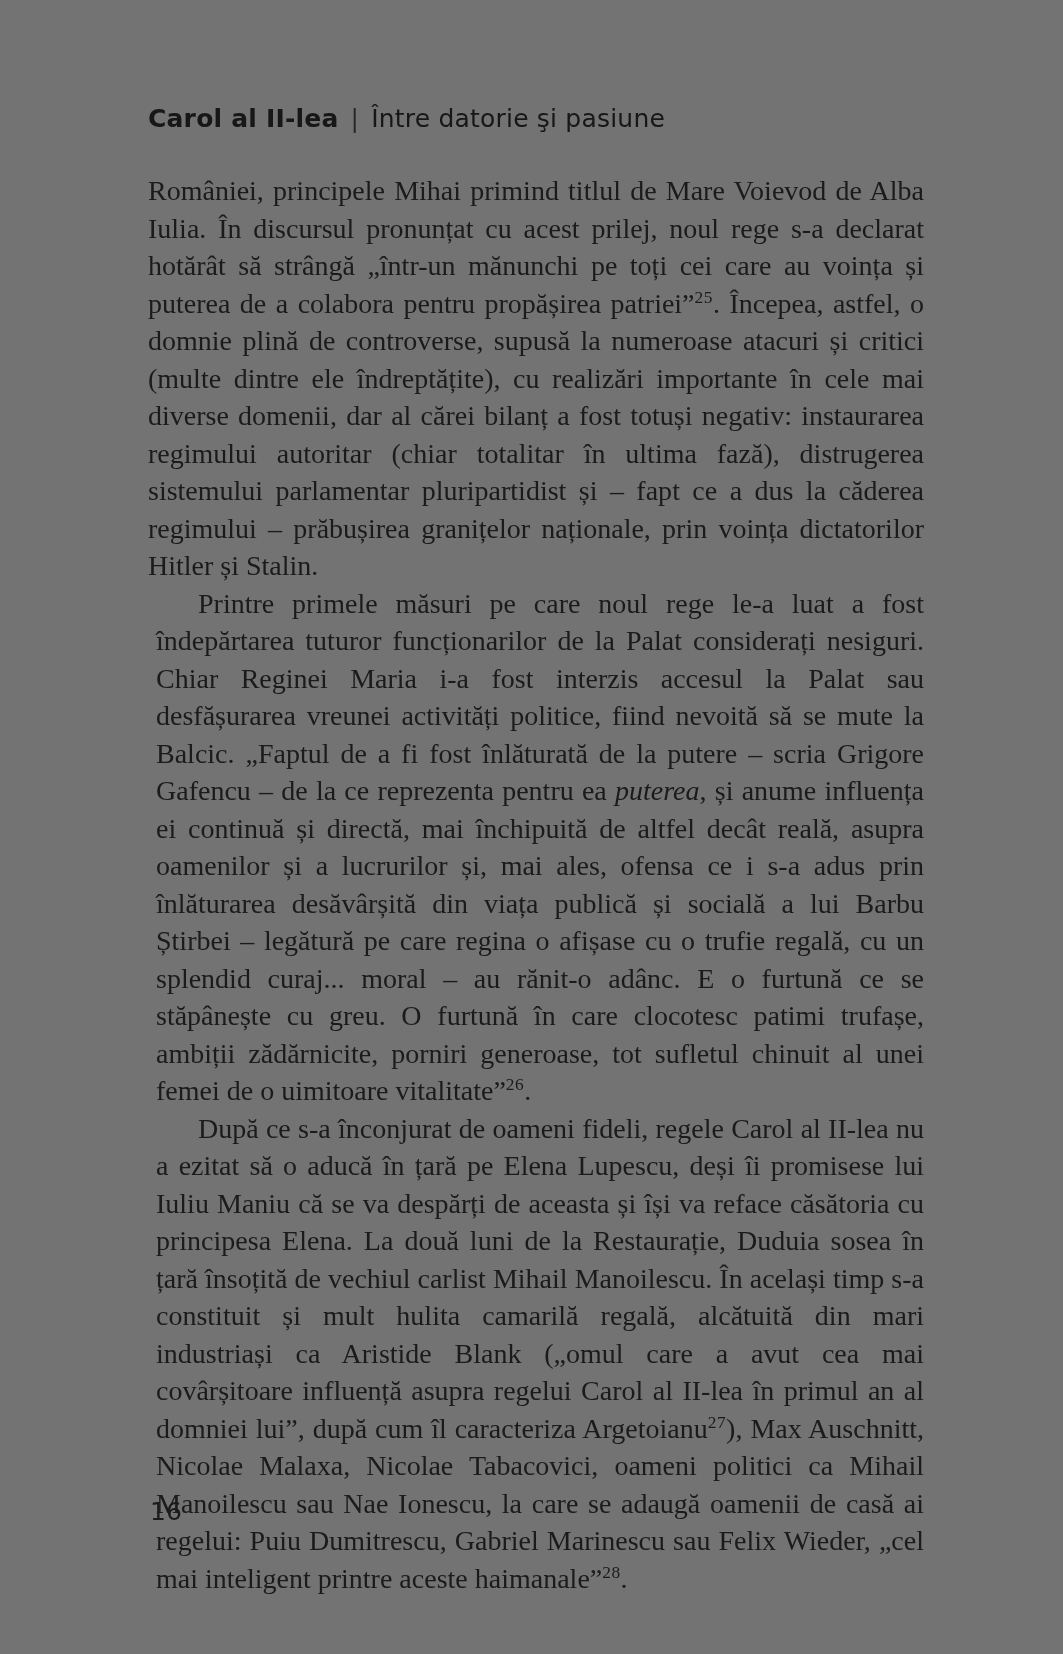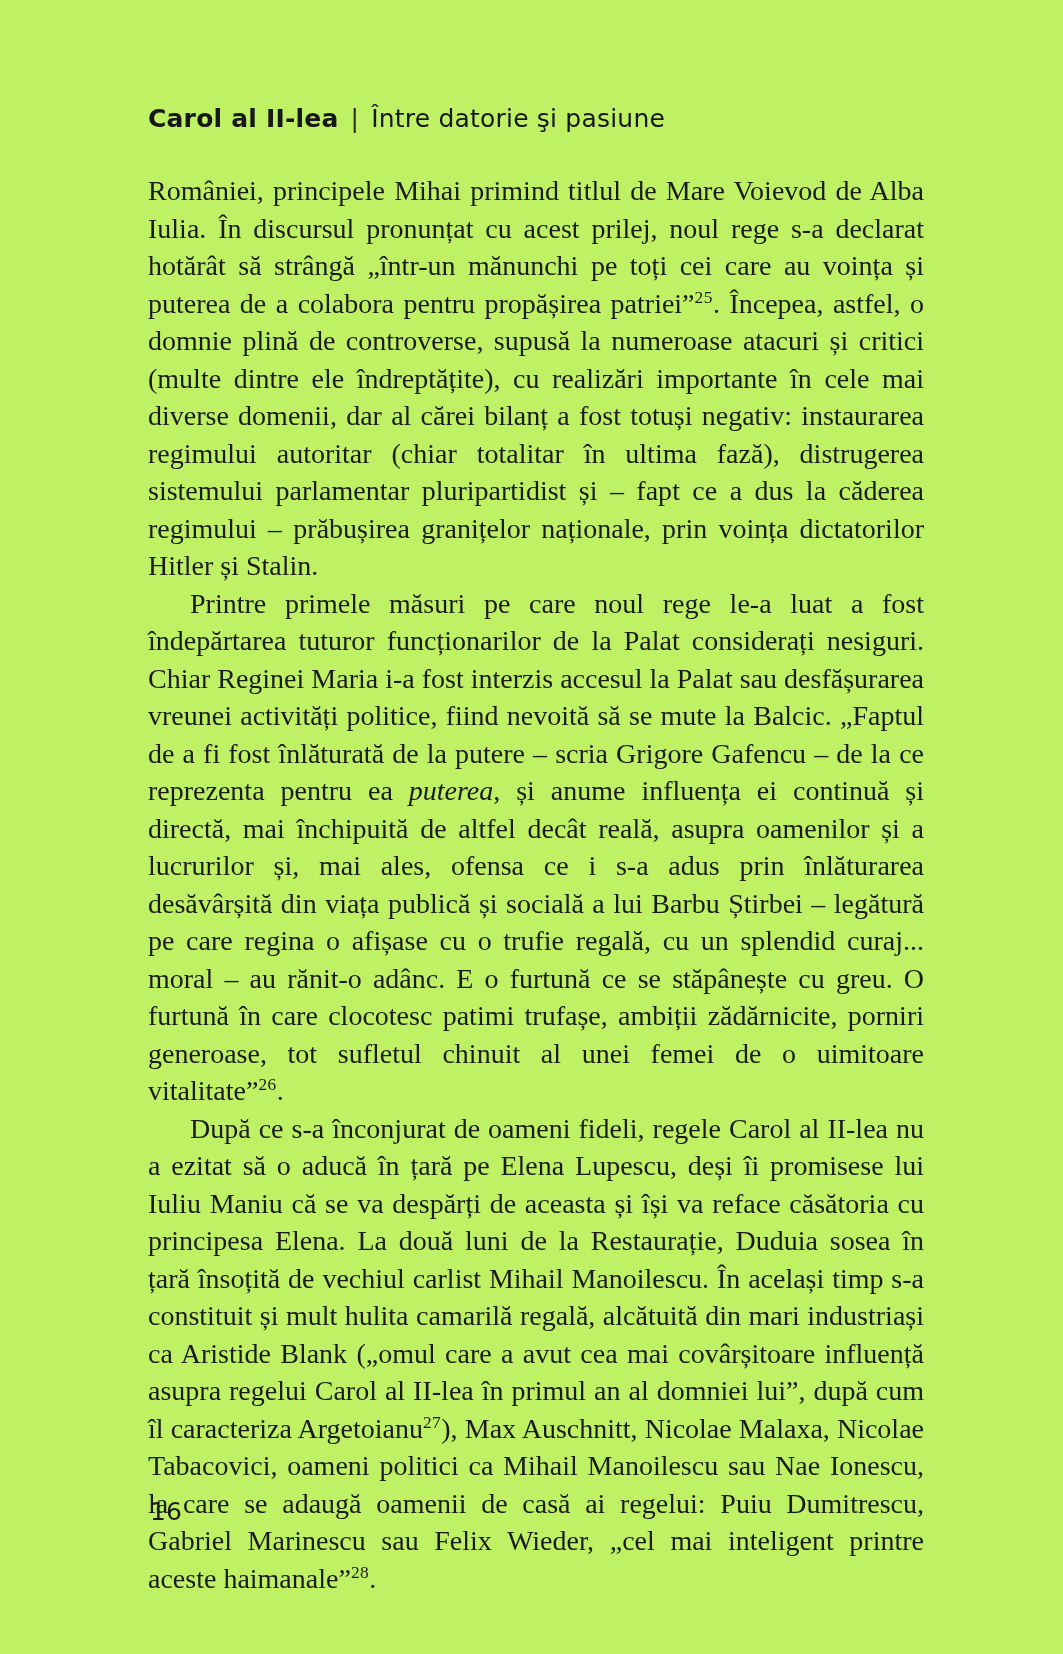--- a/index.html
+++ b/index.html
@@ -4,21 +4,21 @@
 <style>
   html, body {
     margin: 0;
     padding: 0;
     background: #ffffff;
   }
   .page {
     position: relative;
     width: 1063px;
     height: 1654px;
-    background: #bef264;
+    background: #737373;
     color: #1b1b1b;
     font-family: "Liberation Serif", serif;
     overflow: hidden;
   }
   .running-header {
     position: absolute;
     left: 148px;
     top: 103px;
     font-family: "DejaVu Sans", sans-serif;
     font-size: 25px;
@@ -47,20 +47,21 @@
     line-height: 37.5px;
     text-align: justify;
     color: #1b1b1b;
   }
   .body-text p {
     margin: 0;
     padding: 0;
   }
   .body-text p.indent {
     text-indent: 42px;
+    margin-left: 8px;
   }
   .fnref {
     font-size: 0.62em;
     vertical-align: super;
     line-height: 0;
     letter-spacing: 0.5px;
   }
   .em-italic {
     font-style: italic;
   }

